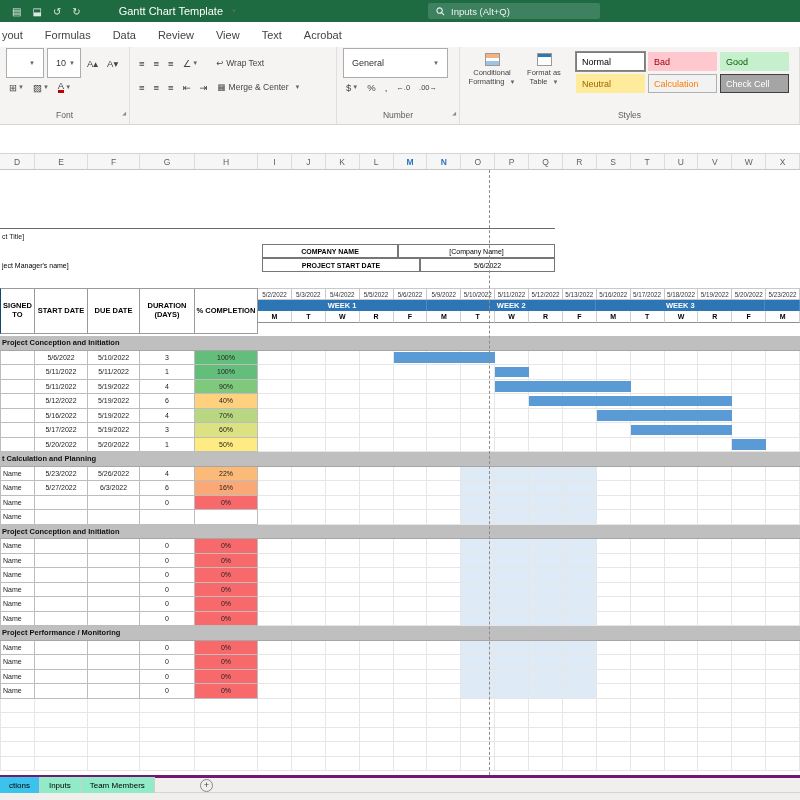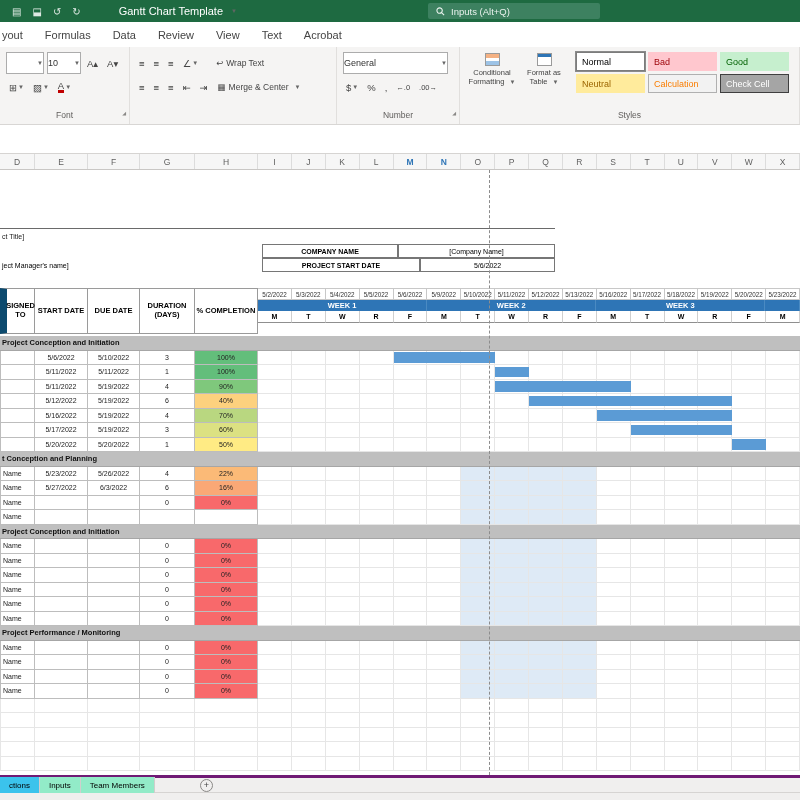--- a/index.html
+++ b/index.html
@@ -19,21 +19,21 @@
   .mtab{padding:0 11px;white-space:nowrap}
   .mtab:first-child{padding-left:2px}
 
   
   .ribbon{height:78px;background:#F5F4F3;display:flex;border-bottom:1px solid #D8D6D4}
   .rgroup{position:relative;border-right:1px solid #E1DFDD;display:flex;flex-direction:column}
   .rg-content{flex:1;padding:5px 6px 0 6px}
   .rg-label{height:15px;font-size:8.5px;color:#605E5C;text-align:center;line-height:13px;position:relative}
   .launcher{position:absolute;right:3px;bottom:4px;font-size:5px;color:#8A8886}
   .rrow{display:flex;align-items:center;gap:3px;height:22px;margin-bottom:2px}
-  .sel{background:#fff;border:1px solid #ACACAC;height:22px;display:flex;align-items:center;justify-content:space-between;font-size:9px;padding:0 0;color:#333}
+  .sel{background:#fff;border:1px solid #ACACAC;height:30px;display:flex;align-items:center;justify-content:space-between;font-size:9px;padding:0 8px;color:#333}
   .caret{font-size:6px;color:#666;margin-left:3px}
   .ibtn{font-size:9.5px;color:#444;padding:1px 3px;display:flex;align-items:center;white-space:nowrap}
   .ibtn .caret{margin-left:1px}
   .colorbar{display:inline-block;border-bottom:3px solid #C00000;line-height:9px}
   .txtbtn{font-size:8.5px;color:#444;display:flex;align-items:center;gap:3px;white-space:nowrap;padding:1px 4px}
   .rg-font{width:130px}
   .rg-align{width:207px}
   .rg-number{width:123px}
   .rg-styles{flex:1}
   .rg-styles .rg-content{display:flex;padding-top:4px}
@@ -62,21 +62,21 @@
   .ibox{border:1px solid #767676;display:flex;align-items:center;justify-content:center;height:14px}
   .ibox.lab{width:136px;font-weight:bold}
   .ibox.val{width:157px}
   .ibox.lab2{width:158px;font-weight:bold}
   .ibox.val2{width:135px}
   .gap16{height:16px}
 
   .gantt-head{display:flex;height:46px}
   .gh-left{display:flex}
   .th-cell{border:1px solid #9A9A9A;border-left:none;font-size:7.5px;font-weight:bold;display:flex;align-items:center;justify-content:center;text-align:center;line-height:1.15;padding:0 1px}
-  .th-cell:first-child{border-left:7px solid #0c4a6e}
+  .th-cell:first-child{border-left:1px solid #0c4a6e}
   .th-break{word-break:break-all}
   .gh-right{flex:1;display:flex;flex-direction:column}
   .g-dates{height:12px;display:flex;border-top:1px solid #C8C8C8}
   .g-date{flex:1;font-size:6.3px;color:#333;display:flex;align-items:center;justify-content:center;border-right:1px solid #C8C8C8;border-bottom:1px solid #C8C8C8;overflow:hidden;white-space:nowrap}
   .g-phase{height:11px;background:#1F4E79;color:#fff;font-size:7.5px;font-weight:bold;display:flex;align-items:center;justify-content:center;padding-left:72px}
   .g-weeks{height:11px;display:flex;background:#2E75B6}
   .g-week{color:#fff;font-size:7.5px;font-weight:bold;display:flex;align-items:center;justify-content:center;border-right:1px solid #4A8AC2;overflow:hidden}
   .g-days{height:12px;display:flex}
   .g-day{flex:1;font-size:7px;font-weight:bold;display:flex;align-items:center;justify-content:center;border-right:1px solid #CFCFCF;border-bottom:1px solid #8F8F8F}
 
@@ -531,21 +531,21 @@
             <div class="g-cell"></div>
             <div class="g-cell"></div>
             <div class="g-cell"></div>
             <div class="g-cell"></div>
             <div class="g-cell"></div>
             <div class="g-cell"></div>
           </div>
           <div class="g-bar" style="left: 87.5%; width: 6.25%; background: rgb(91, 155, 213);"></div>
         </div>
       </div>
-      <div class="srow">t Conception and Planning</div>
+      <div class="srow">t Calculation and Planning</div>
       <div class="trow">
         <div class="tcell c-name" style="width: 35px;">Name</div>
         <div class="tcell" style="width: 53px;">5/23/2022</div>
         <div class="tcell" style="width: 52px;">5/26/2022</div>
         <div class="tcell" style="width: 55px;">4</div>
         <div class="tcell" style="width: 63px; background: rgb(251, 186, 119);">22%</div>
         <div class="g-area">
           <div class="g-hl" style="left: 37.5%; width: 25%; background: rgb(222, 234, 246);"></div>
           <div class="g-cells">
             <div class="g-cell"></div>

